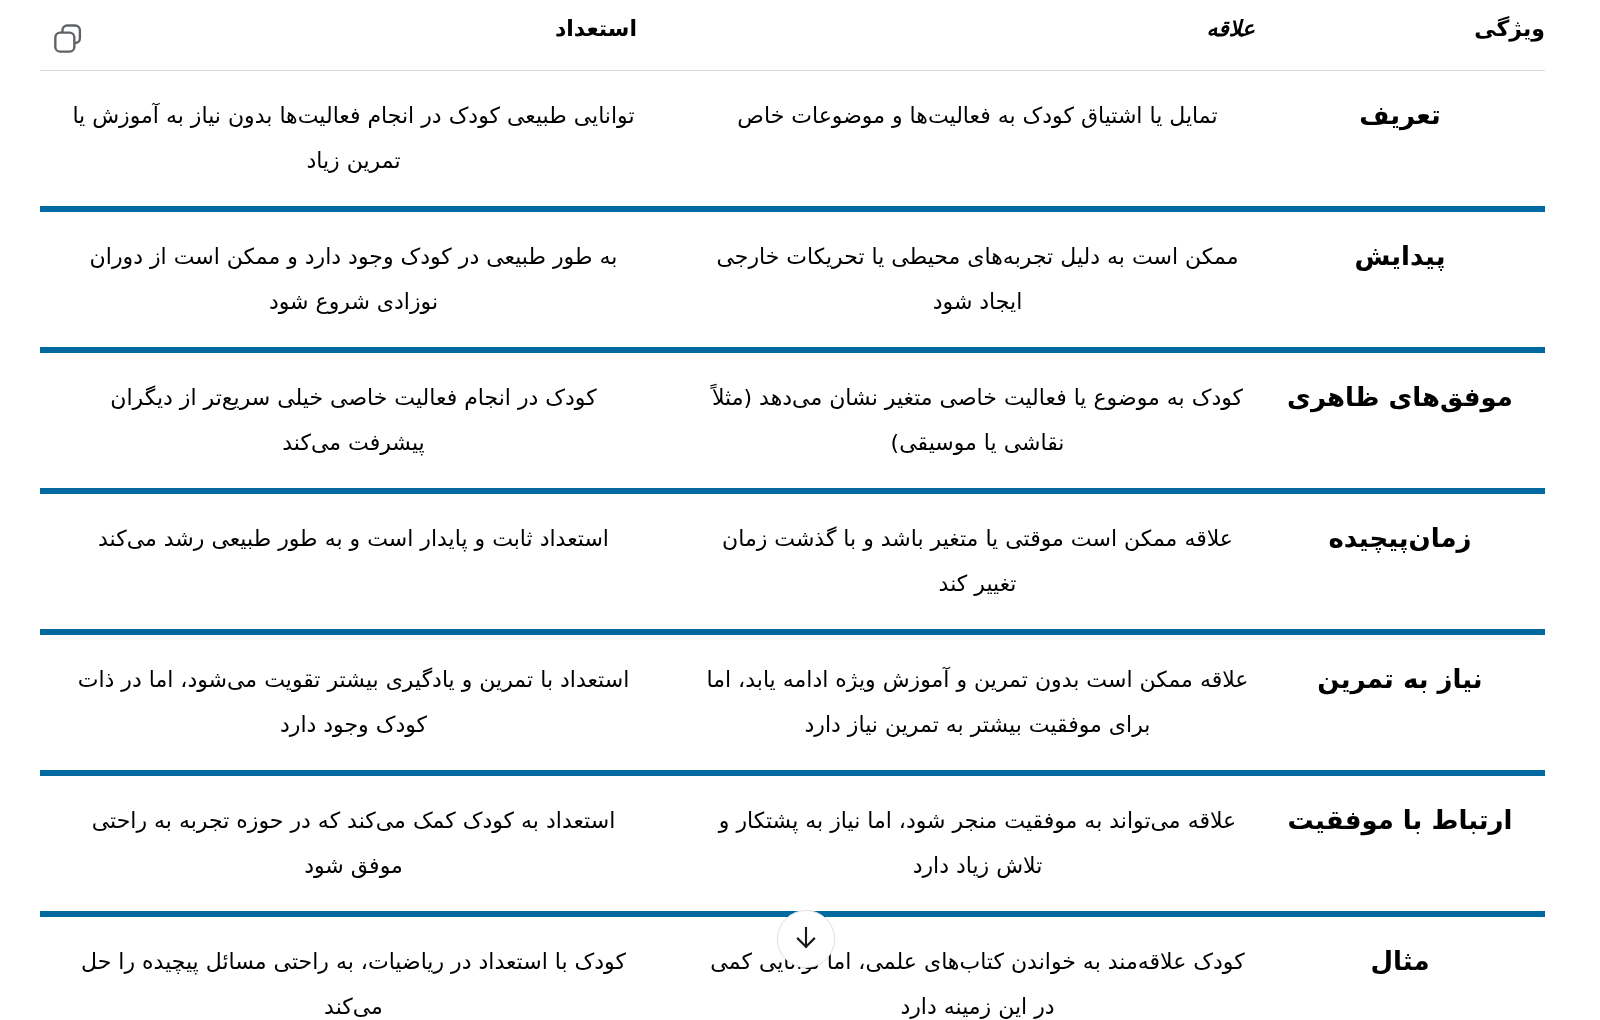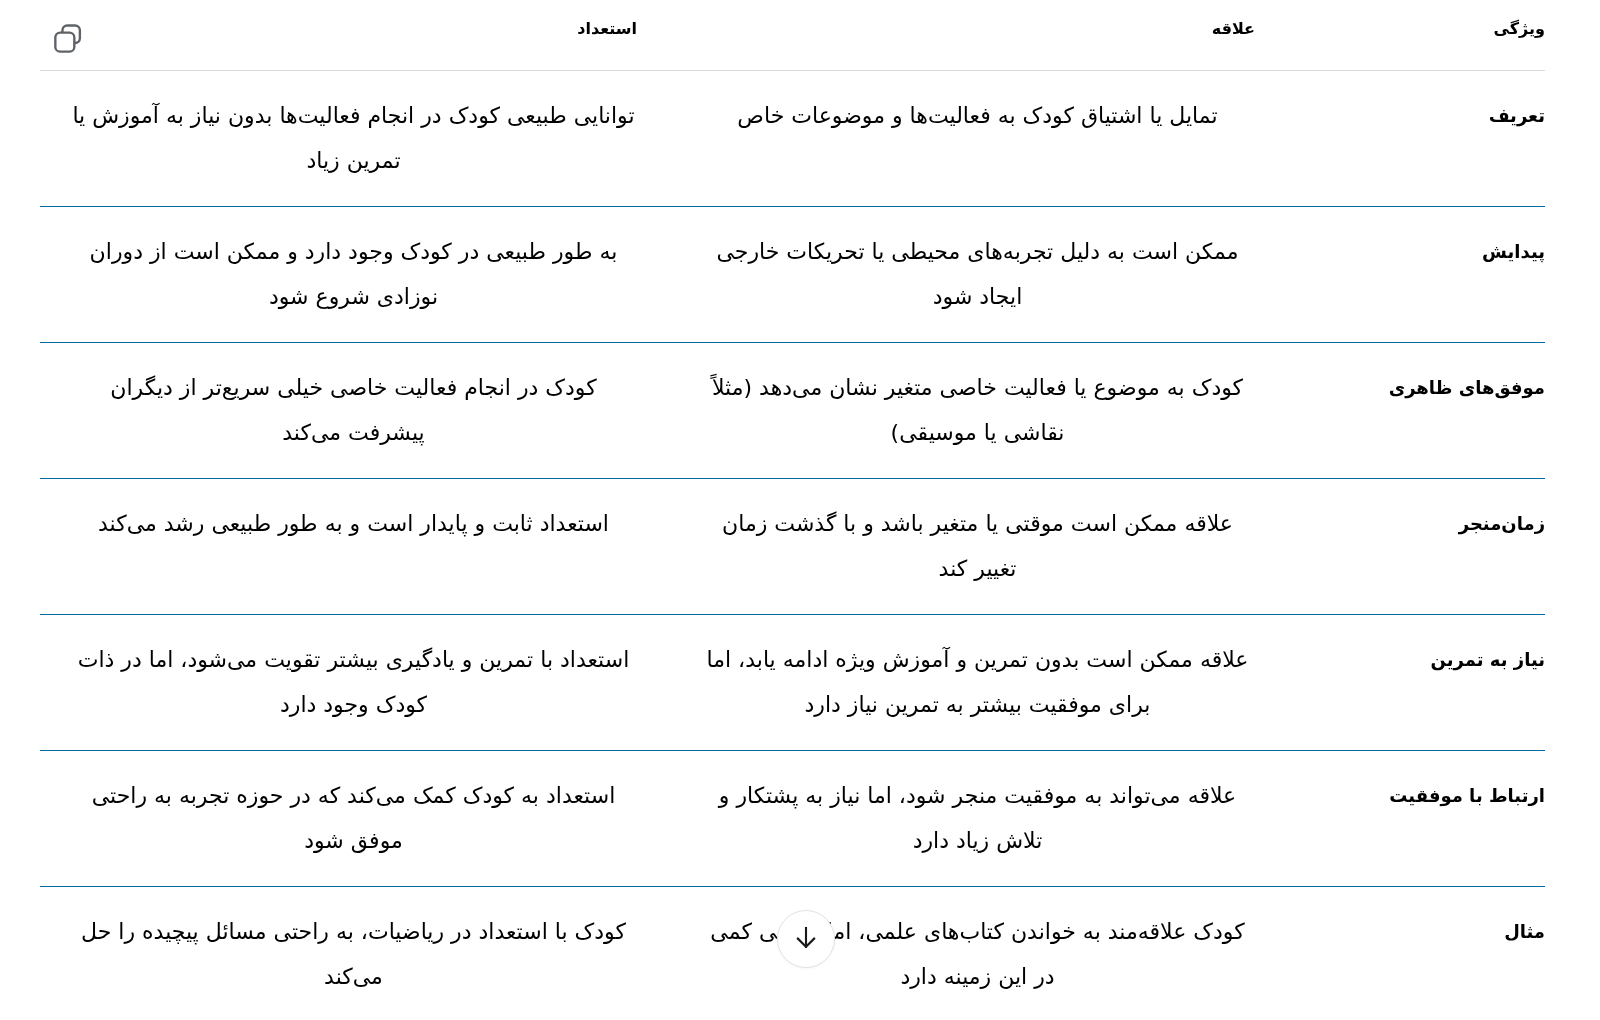--- a/index.html
+++ b/index.html
@@ -19,50 +19,49 @@
     border-collapse: collapse;
     table-layout: fixed;
     direction: rtl;
   }
   col.col-feature { width: 290px; }
   col.col-interest { width: 618px; }
   col.col-talent  { width: 597px; }
 
   thead th {
     font-weight: bold;
-    font-size: 16px;
+    font-size: 22px;
     line-height: 34px;
     text-align: right;
     vertical-align: top;
     padding: 12px 0 24px 0;
     border-bottom: 1px solid #d9d9d9;
   }
-  thead th.h-interest { padding-left: 63px; }
+  thead th.h-interest { padding-left: 63px; font-style: italic; }
   thead th.h-talent  { padding-left: 30px; }
 
   tbody th.cell-feature {
     font-weight: bold;
-    font-size: 18px;
+    font-size: 26px;
     line-height: 45px;
-    text-align: right;
     vertical-align: top;
     padding: 22px 0 23px 0;
   }
   tbody td {
     font-size: 22px;
     line-height: 45px;
     text-align: center;
     vertical-align: top;
     padding: 22px 0 23px 0;
   }
   tbody td.cell-interest { padding-left: 63px; text-align: center; }
   tbody td.cell-talent  { padding-left: 30px; }
   tbody tr:not(:last-child) th,
   tbody tr:not(:last-child) td {
-    border-bottom: 1px solid #0369a1;
+    border-bottom: 6px solid #0369a1;
   }
 
   .copy-btn {
     position: absolute;
     top: 18px; left: 46px;
     width: 44px; height: 44px;
     background: transparent;
     border: none;
     cursor: pointer;
     display: flex; align-items: center; justify-content: center;
@@ -117,21 +116,21 @@
         <th class="cell-feature">پیدایش</th>
         <td class="cell-interest">ممکن است به دلیل تجربه‌های محیطی یا تحریکات خارجی ایجاد شود</td>
         <td class="cell-talent">به طور طبیعی در کودک وجود دارد و ممکن است از دوران نوزادی شروع شود</td>
       </tr>
       <tr>
         <th class="cell-feature">موفق‌های ظاهری</th>
         <td class="cell-interest">کودک به موضوع یا فعالیت خاصی متغیر نشان می‌دهد (مثلاً نقاشی یا موسیقی)</td>
         <td class="cell-talent">کودک در انجام فعالیت خاصی خیلی سریع‌تر از دیگران پیشرفت می‌کند</td>
       </tr>
       <tr>
-        <th class="cell-feature">زمان‌منجر</th>
+        <th class="cell-feature">زمان‌پیچیده</th>
         <td class="cell-interest">علاقه ممکن است موقتی یا متغیر باشد و با گذشت زمان تغییر کند</td>
         <td class="cell-talent">استعداد ثابت و پایدار است و به طور طبیعی رشد می‌کند</td>
       </tr>
       <tr>
         <th class="cell-feature">نیاز به تمرین</th>
         <td class="cell-interest">علاقه ممکن است بدون تمرین و آموزش ویژه ادامه یابد، اما برای موفقیت بیشتر به تمرین نیاز دارد</td>
         <td class="cell-talent">استعداد با تمرین و یادگیری بیشتر تقویت می‌شود، اما در ذات کودک وجود دارد</td>
       </tr>
       <tr>
         <th class="cell-feature">ارتباط با موفقیت</th>

